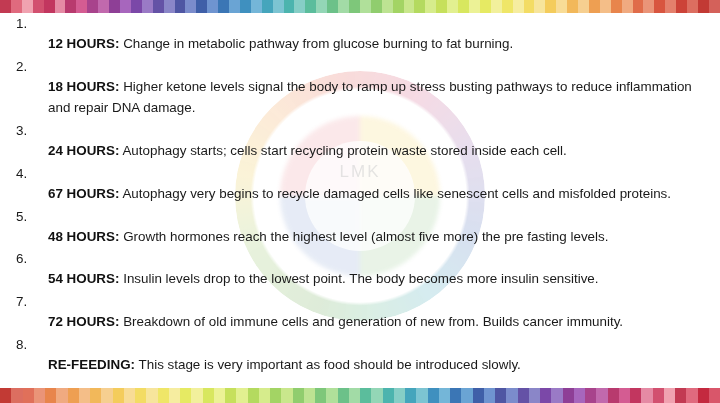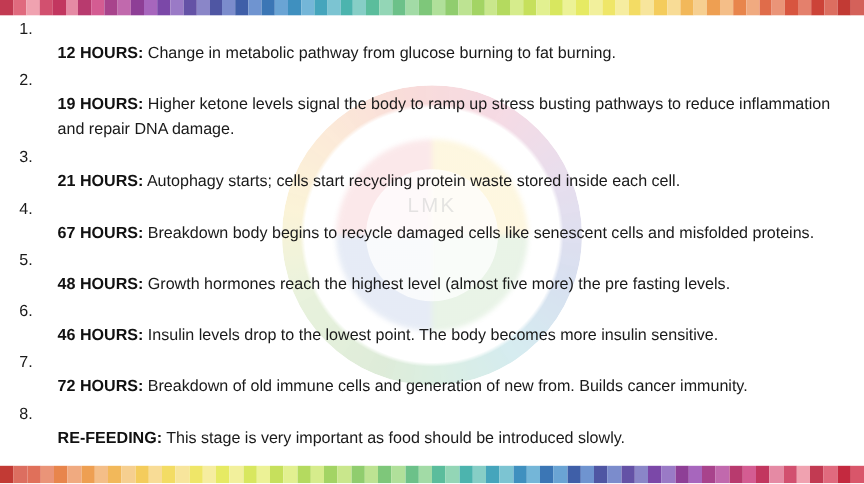--- a/index.html
+++ b/index.html
@@ -245,37 +245,37 @@
   <div id="content">
 
 
     <ol id="stages-list">
         <li class="stage-item">
           <span class="stage-num">1.</span>
           <span class="stage-body"><span class="stage-label">12 HOURS:</span><span class="stage-text"> Change in metabolic pathway from glucose burning to fat burning.</span></span>
         </li>
         <li class="stage-item">
           <span class="stage-num">2.</span>
-          <span class="stage-body"><span class="stage-label">19 HOURS:</span><span class="stage-text"> Higher ketone levels signal the body to ramp up stress busting pathways to reduce inflammation and repair DNA damage.</span></span>
+          <span class="stage-body"><span class="stage-label">18 HOURS:</span><span class="stage-text"> Higher ketone levels signal the body to ramp up stress busting pathways to reduce inflammation and repair DNA damage.</span></span>
         </li>
         <li class="stage-item">
           <span class="stage-num">3.</span>
-          <span class="stage-body"><span class="stage-label">21 HOURS:</span><span class="stage-text"> Autophagy starts; cells start recycling protein waste stored inside each cell.</span></span>
+          <span class="stage-body"><span class="stage-label">24 HOURS:</span><span class="stage-text"> Autophagy starts; cells start recycling protein waste stored inside each cell.</span></span>
         </li>
         <li class="stage-item">
           <span class="stage-num">4.</span>
-          <span class="stage-body"><span class="stage-label">67 HOURS:</span><span class="stage-text"> Breakdown  body begins to recycle damaged cells like senescent cells and misfolded proteins.</span></span>
+          <span class="stage-body"><span class="stage-label">67 HOURS:</span><span class="stage-text"> Autophagy  very begins to recycle damaged cells like senescent cells and misfolded proteins.</span></span>
         </li>
         <li class="stage-item">
           <span class="stage-num">5.</span>
           <span class="stage-body"><span class="stage-label">48 HOURS:</span><span class="stage-text"> Growth hormones reach the highest level (almost five more) the pre fasting levels.</span></span>
         </li>
         <li class="stage-item">
           <span class="stage-num">6.</span>
-          <span class="stage-body"><span class="stage-label">46 HOURS:</span><span class="stage-text"> Insulin levels drop to the lowest point. The body becomes more insulin sensitive.</span></span>
+          <span class="stage-body"><span class="stage-label">54 HOURS:</span><span class="stage-text"> Insulin levels drop to the lowest point. The body becomes more insulin sensitive.</span></span>
         </li>
         <li class="stage-item">
           <span class="stage-num">7.</span>
           <span class="stage-body"><span class="stage-label">72 HOURS:</span><span class="stage-text"> Breakdown of old immune cells and generation of new from. Builds cancer immunity.</span></span>
         </li>
         <li class="stage-item">
           <span class="stage-num">8.</span>
           <span class="stage-body"><span class="stage-label">RE-FEEDING:</span><span class="stage-text"> This stage is very important as food should be introduced slowly.</span></span>
         </li>
       </ol>

